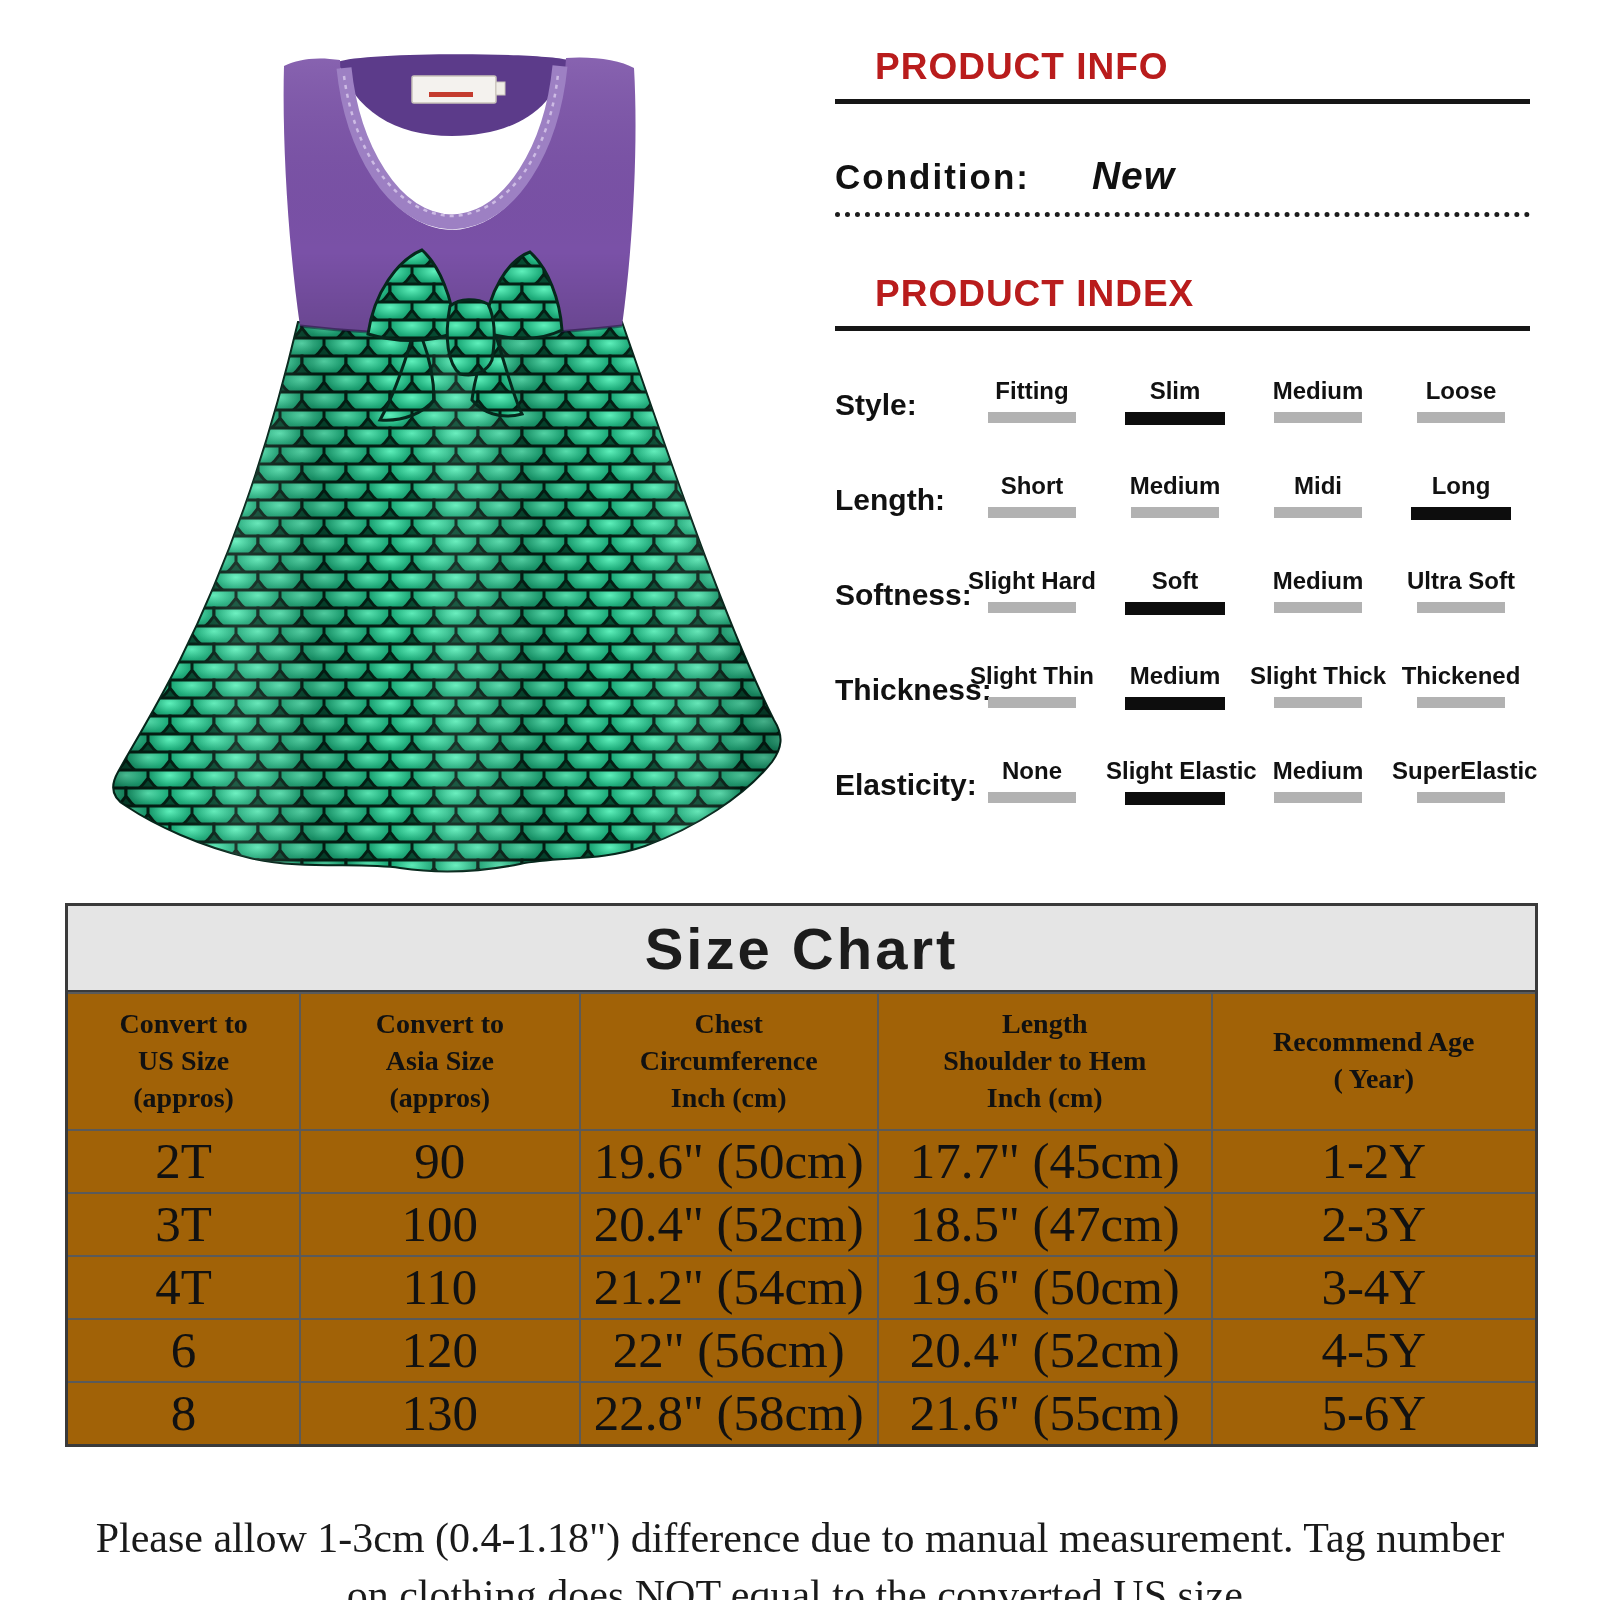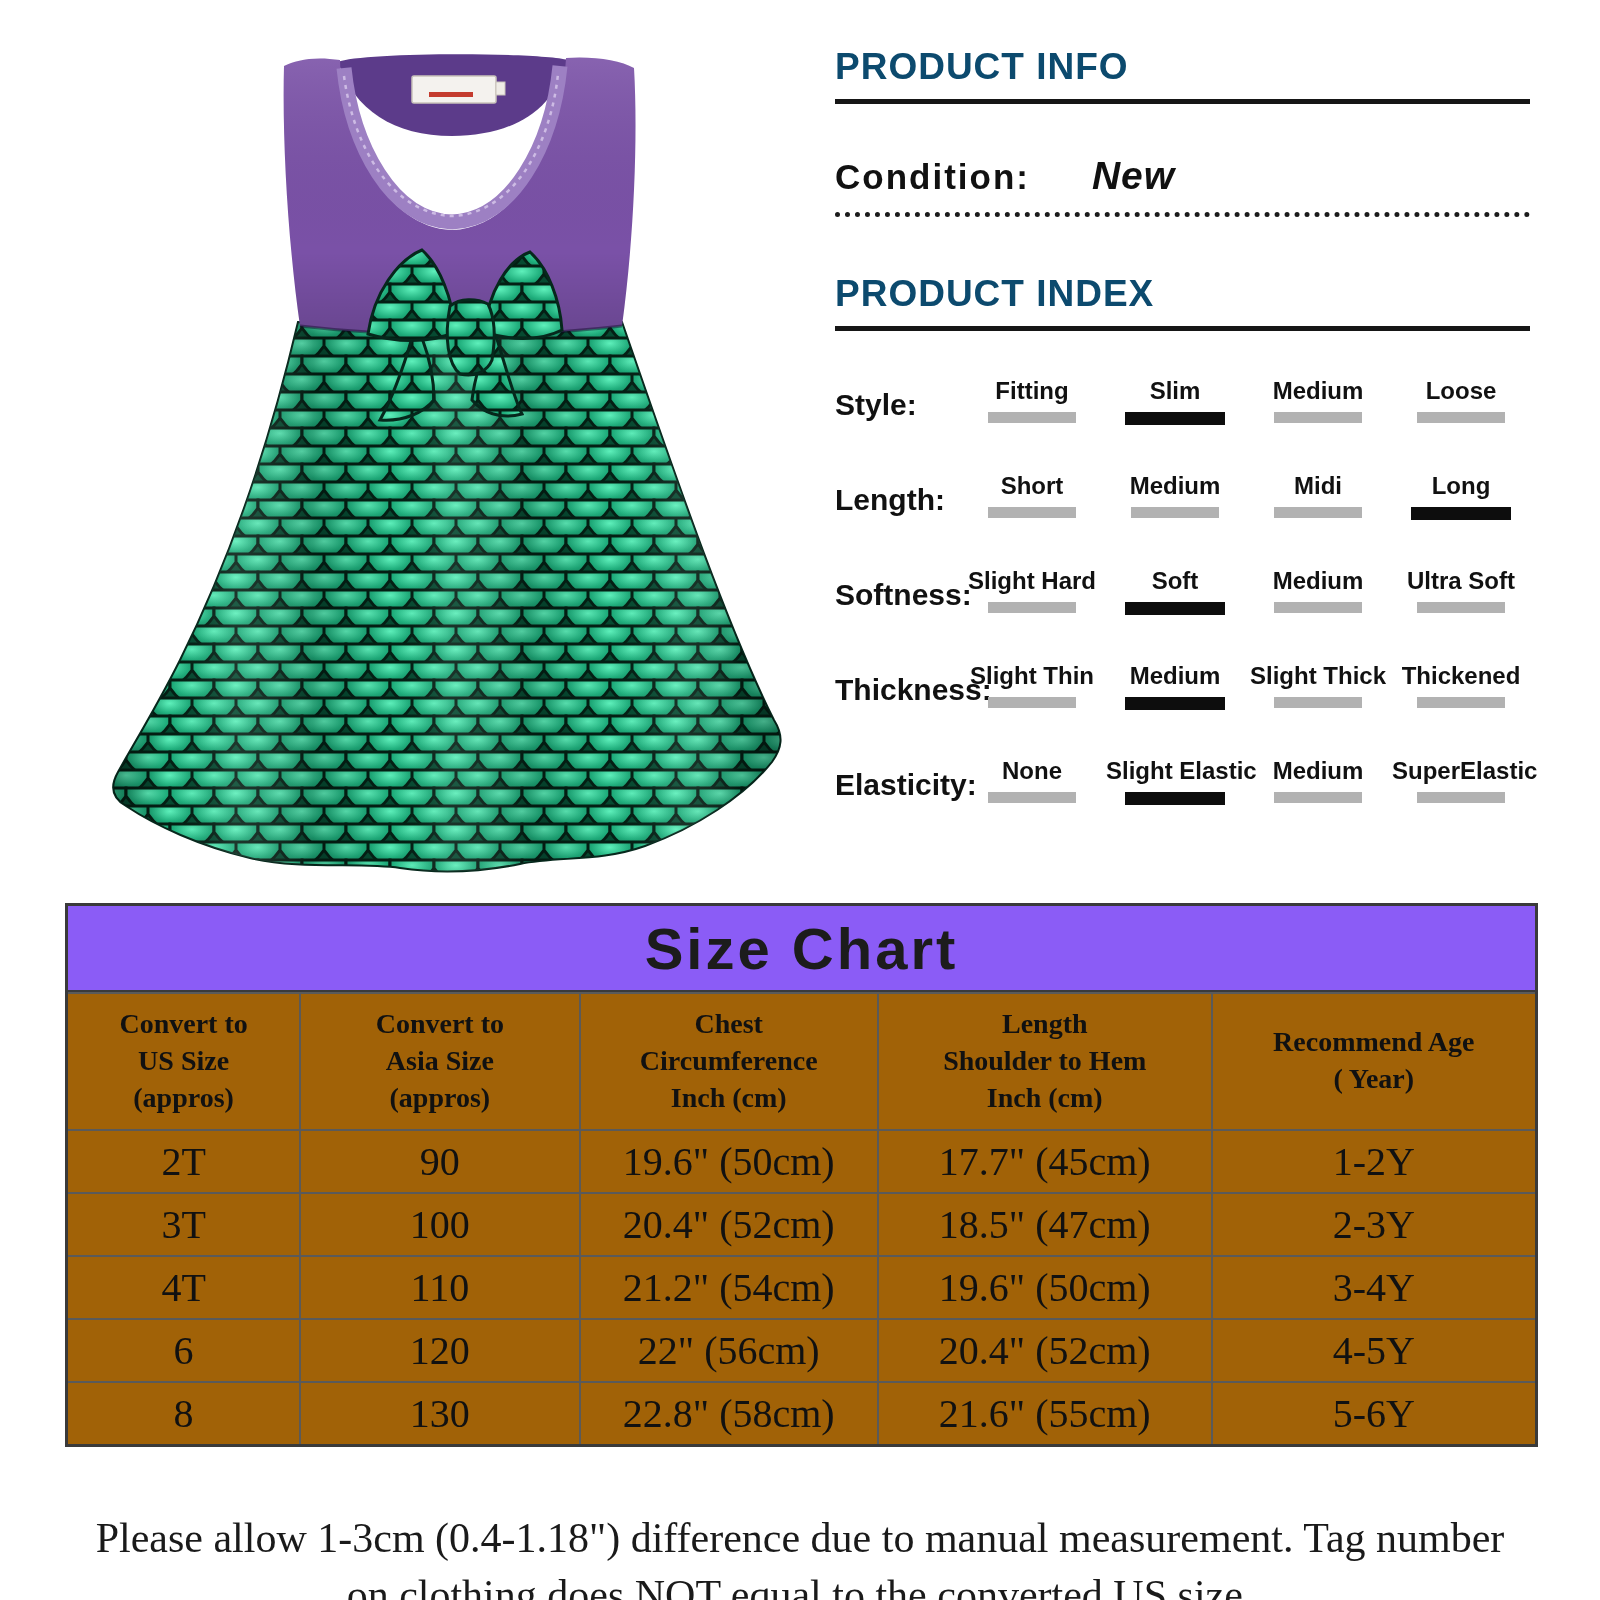--- a/index.html
+++ b/index.html
@@ -4,46 +4,46 @@
 <style>
   html,body{margin:0;padding:0;}
   body{width:1600px;height:1600px;position:relative;background:#ffffff;overflow:hidden;
        font-family:"Liberation Sans",sans-serif;color:#111;}
 
   
   .photo{position:absolute;left:60px;top:20px;width:760px;height:880px;}
 
   
   .panel{position:absolute;left:835px;top:46px;width:695px;}
-  .h-title{font-size:37px;font-weight:bold;letter-spacing:1px;color:#0c4a6e;}
+  .h-title{font-size:37px;font-weight:bold;letter-spacing:1px;color:#b91c1c;margin-left:40px;}
   .rule{height:5px;background:#161616;margin-top:11px;}
   .cond-row{margin-top:50px;padding-bottom:14px;border-bottom:5px dotted #1c1c1c;
             display:flex;align-items:baseline;}
   .cond-label{font-size:35px;font-weight:bold;letter-spacing:2px;}
   .cond-value{font-size:39px;font-weight:bold;font-style:italic;margin-left:62px;letter-spacing:1px;}
   .index-title{margin-top:56px;}
   .attrs{margin-top:46px;}
   .attr-row{display:flex;align-items:flex-end;margin-bottom:47px;}
   .attr-label{width:128px;flex:0 0 128px;font-size:30px;font-weight:bold;padding-bottom:3px;}
   .attr-opts{flex:1;display:flex;justify-content:space-between;}
   .opt{width:138px;text-align:center;}
   .opt-label{font-size:24px;font-weight:bold;white-space:nowrap;display:block;}
   .bar{width:88px;height:11px;background:#b2b2b2;margin:7px auto 0;}
   .opt.selected .bar{background:#0d0d0d;width:100px;height:13px;}
 
   
   .chart{position:absolute;left:65px;top:903px;width:1473px;}
-  .chart-title{border:3px solid #3a3a3a;border-bottom:2px solid #3a3a3a;background:#8b5cf6;
+  .chart-title{border:3px solid #3a3a3a;border-bottom:2px solid #3a3a3a;background:#e5e5e5;
                height:84px;display:flex;align-items:center;justify-content:center;
                font-size:58px;font-weight:bold;letter-spacing:3px;color:#1c1c1c;}
   table.sizes{width:100%;border-collapse:collapse;border:3px solid #3a3a3a;border-top:none;
               font-family:"Liberation Serif",serif;background:#a16207;}
   table.sizes th{border:2px solid #5a5a5a;font-size:28px;font-weight:bold;line-height:1.32;
                  white-space:pre-line;padding:12px 4px;height:88px;vertical-align:middle;}
-  table.sizes td{border:2px solid #5a5a5a;font-size:40px;text-align:center;height:59px;
+  table.sizes td{border:2px solid #5a5a5a;font-size:51px;text-align:center;height:59px;
                  vertical-align:middle;}
 
   
   .footer{position:absolute;left:0;top:1510px;width:1600px;text-align:center;
           font-family:"Liberation Serif",serif;font-size:42px;line-height:57px;color:#1a1a1a;}
 </style>
 </head>
 <body>
 
 <svg class="photo" viewBox="0 0 760 880">

